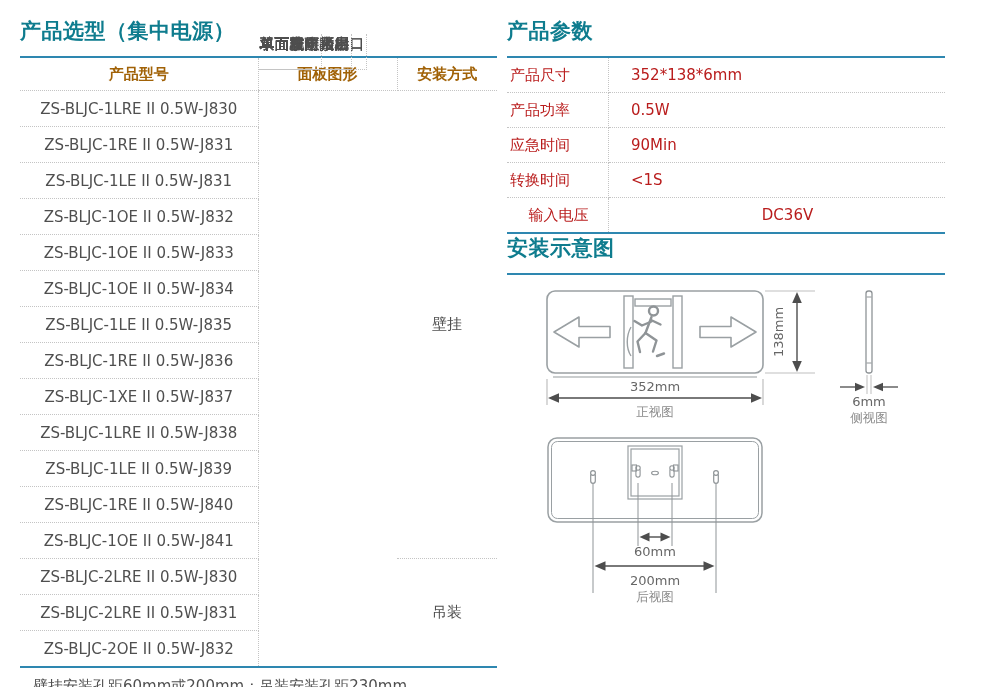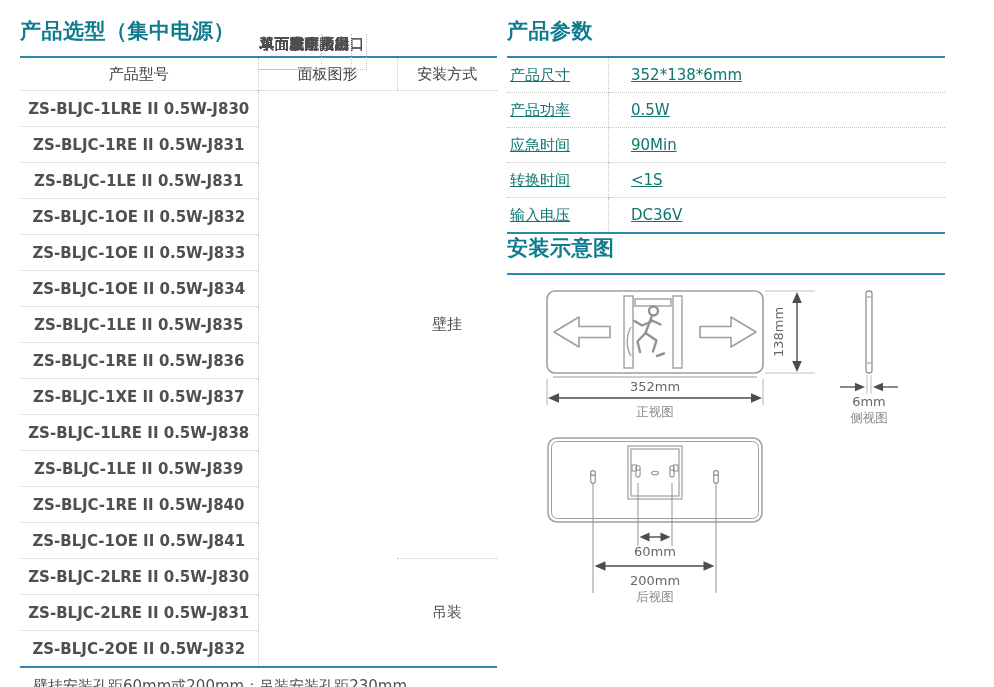--- a/index.html
+++ b/index.html
@@ -17,38 +17,38 @@
     margin:0;font-size:21px;line-height:28px;font-weight:700;
     color:#0e7c8e;letter-spacing:.5px;
   }
   .rule{border-top:2px solid #2e87b0;margin-top:11px;}
 
   
   table{border-collapse:collapse;table-layout:fixed;}
   .sel-table{width:477px;font-size:15px;color:#4f4f4f;margin-top:11px;border-top:2px solid #2e87b0;}
   .sel-table col.c1{width:238px}.sel-table col.c2{width:139px}.sel-table col.c3{width:100px}
   .sel-table th{
-    font-weight:400;height:30px;text-align:center;color:#404040;
+    font-weight:700;height:30px;text-align:center;color:#a16207;
     border-bottom:1px dotted #c4c4c4;
   }
   .sel-table th.mid{border-left:1px dotted #c4c4c4;border-right:1px dotted #c4c4c4;}
   .sel-table td{height:33px;text-align:center;}
-  .sel-table td.model{border-right:1px dotted #c4c4c4;border-bottom:1px dotted #c4c4c4;font-weight:bold;}
+  .sel-table td.model{border-right:1px dotted #c4c4c4;border-bottom:1px dotted #c4c4c4;}
   .sel-table td.panel{border-right:1px dotted #c4c4c4;border-bottom:1px dotted #c4c4c4;}
   .sel-table td.install{border-bottom:1px dotted #c4c4c4;vertical-align:middle;}
   .sel-table tfoot td{
     height:34px;text-align:left;padding-left:13px;
     border-top:2px solid #2e87b0;border-bottom:2px solid #2e87b0;
   }
 
   
-  .param-table{width:438px;font-size:15px;color:#0f766e;margin-top:11px;
-    border-top:2px solid #2e87b0;border-bottom:2px solid #2e87b0;text-decoration:underline;}
+  .param-table{width:438px;font-size:15px;color:#b91c1c;margin-top:11px;
+    border-top:2px solid #2e87b0;border-bottom:2px solid #2e87b0;}
   .param-table td{height:32px;border-bottom:1px dotted #c4c4c4;}
-  .param-table tr:last-child td{border-bottom:none;}
+  .param-table tr:last-child td{border-bottom:none;text-align:center;}
   .param-table td.p-label{width:97px;padding-left:3px;border-right:1px dotted #c4c4c4;}
   .param-table td.p-value{padding-left:22px;}
 
   .diagram-head{margin-top:50px;}
   svg.diagram{display:block;margin-top:8px;}
   svg text{font-family:"DejaVu Sans","Liberation Sans",sans-serif;}
   .dim-text{font-size:13px;fill:#666666;}
   .cap-text{font-size:12.5px;fill:#8a8a8a;}
 </style>
 </head>

